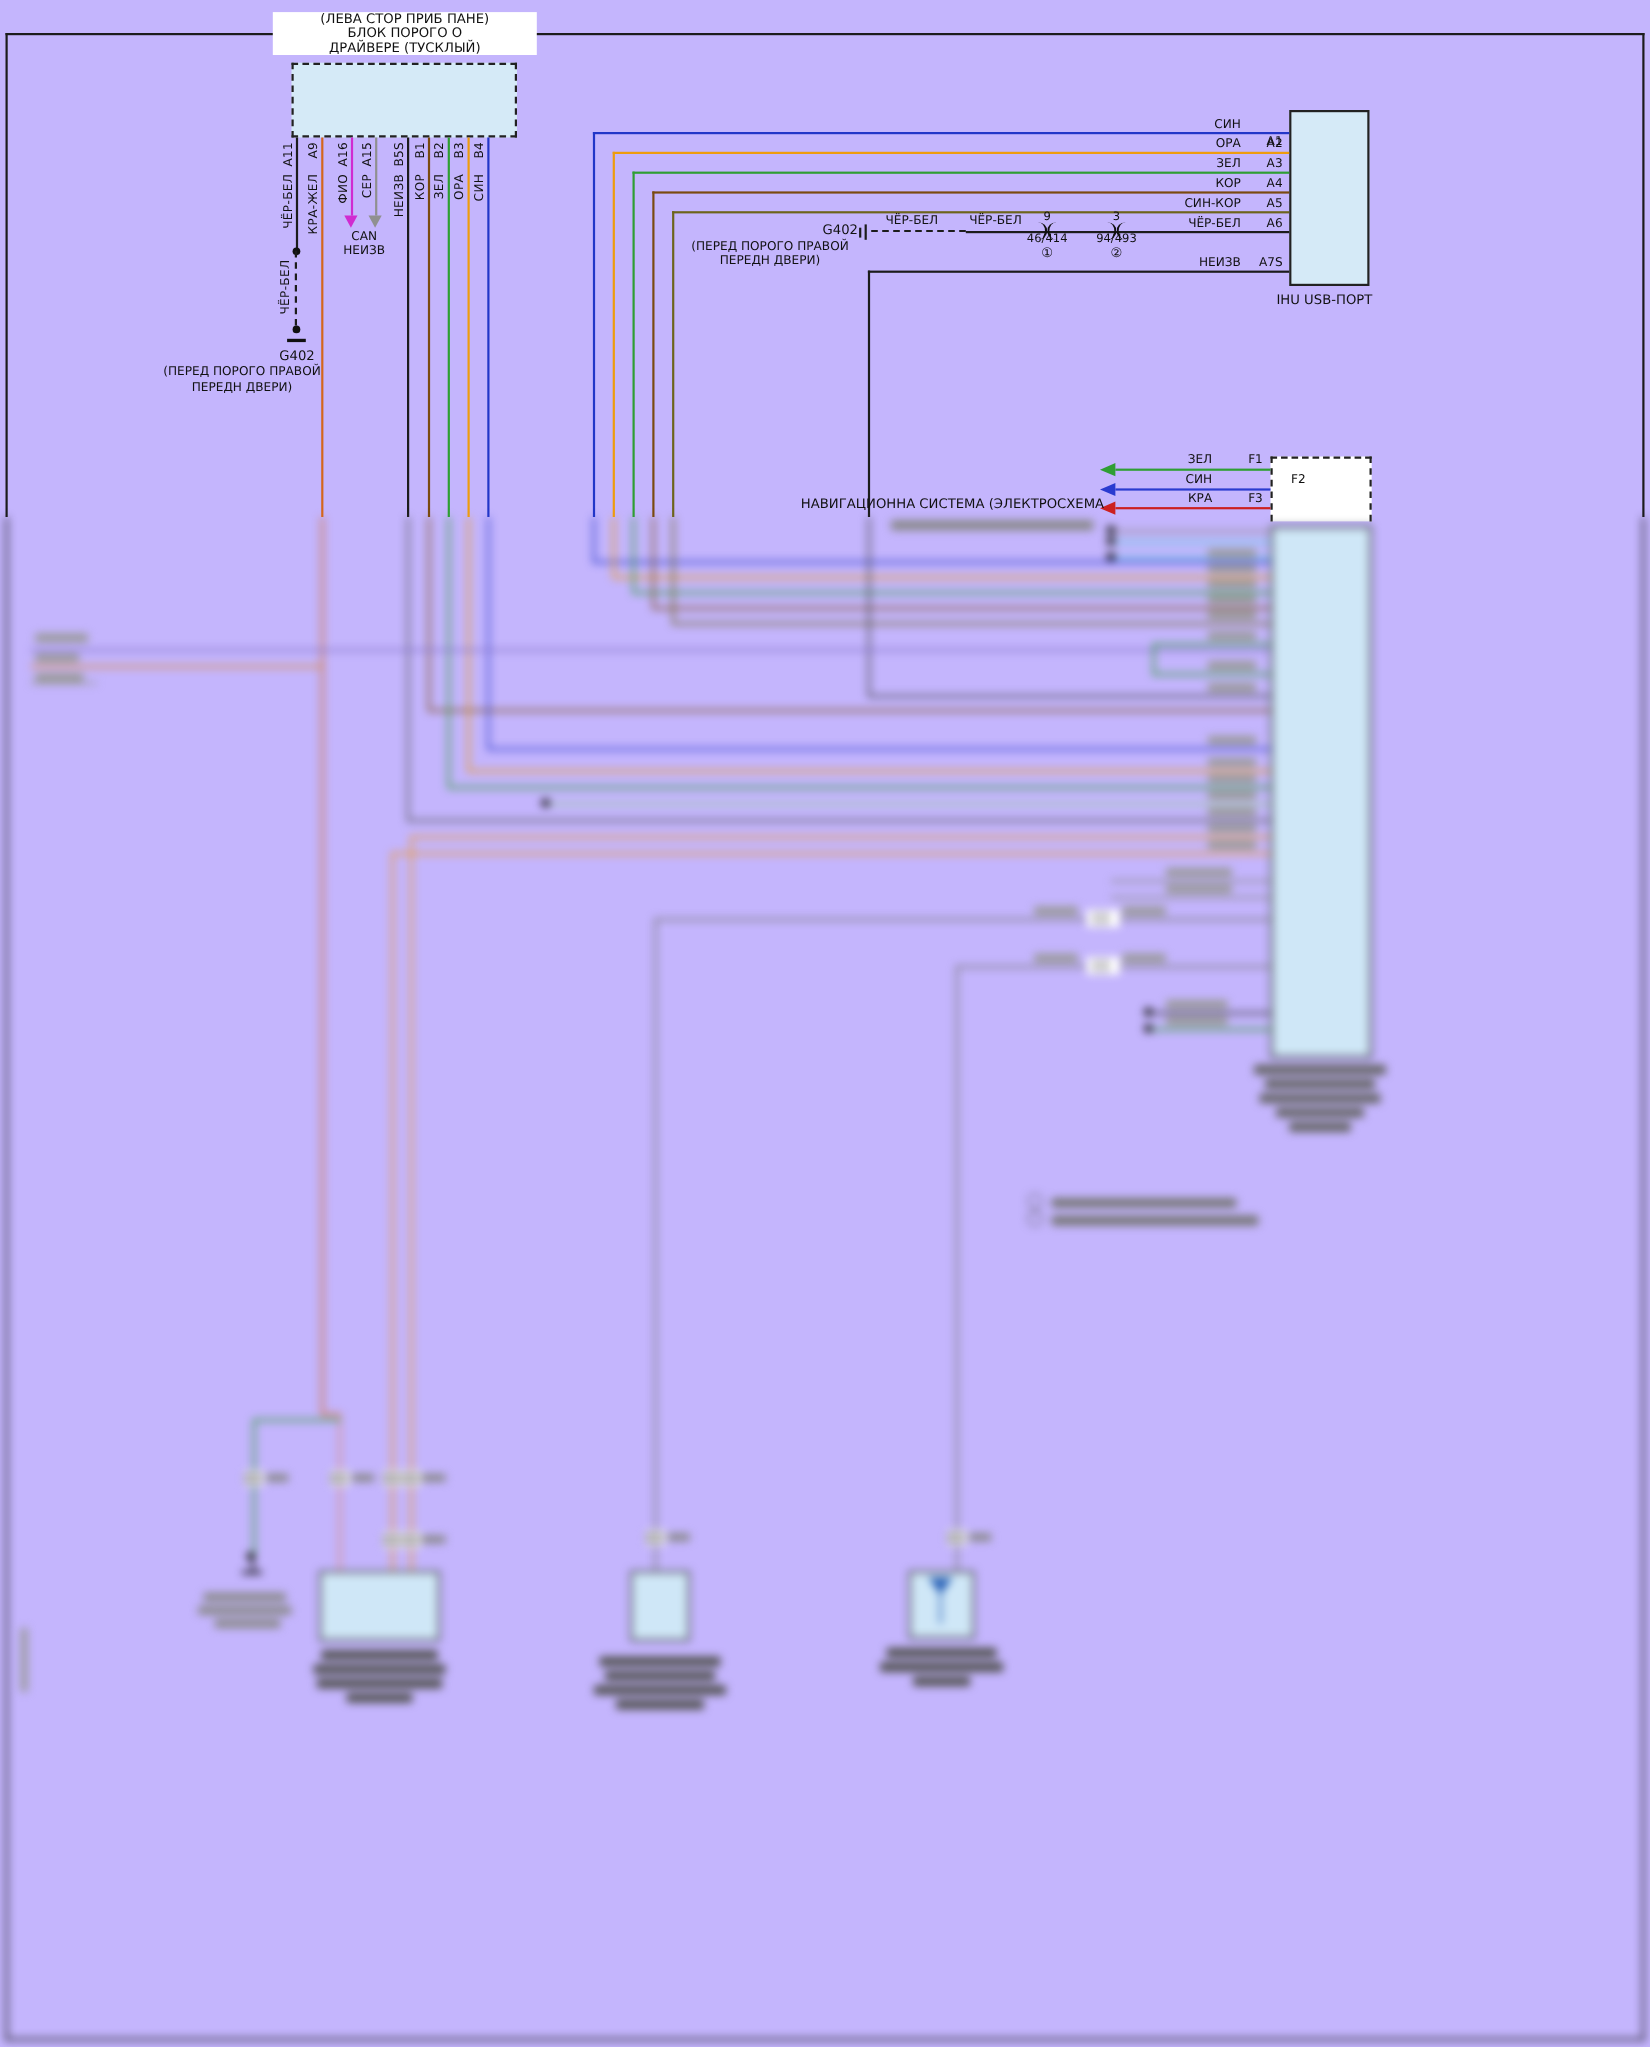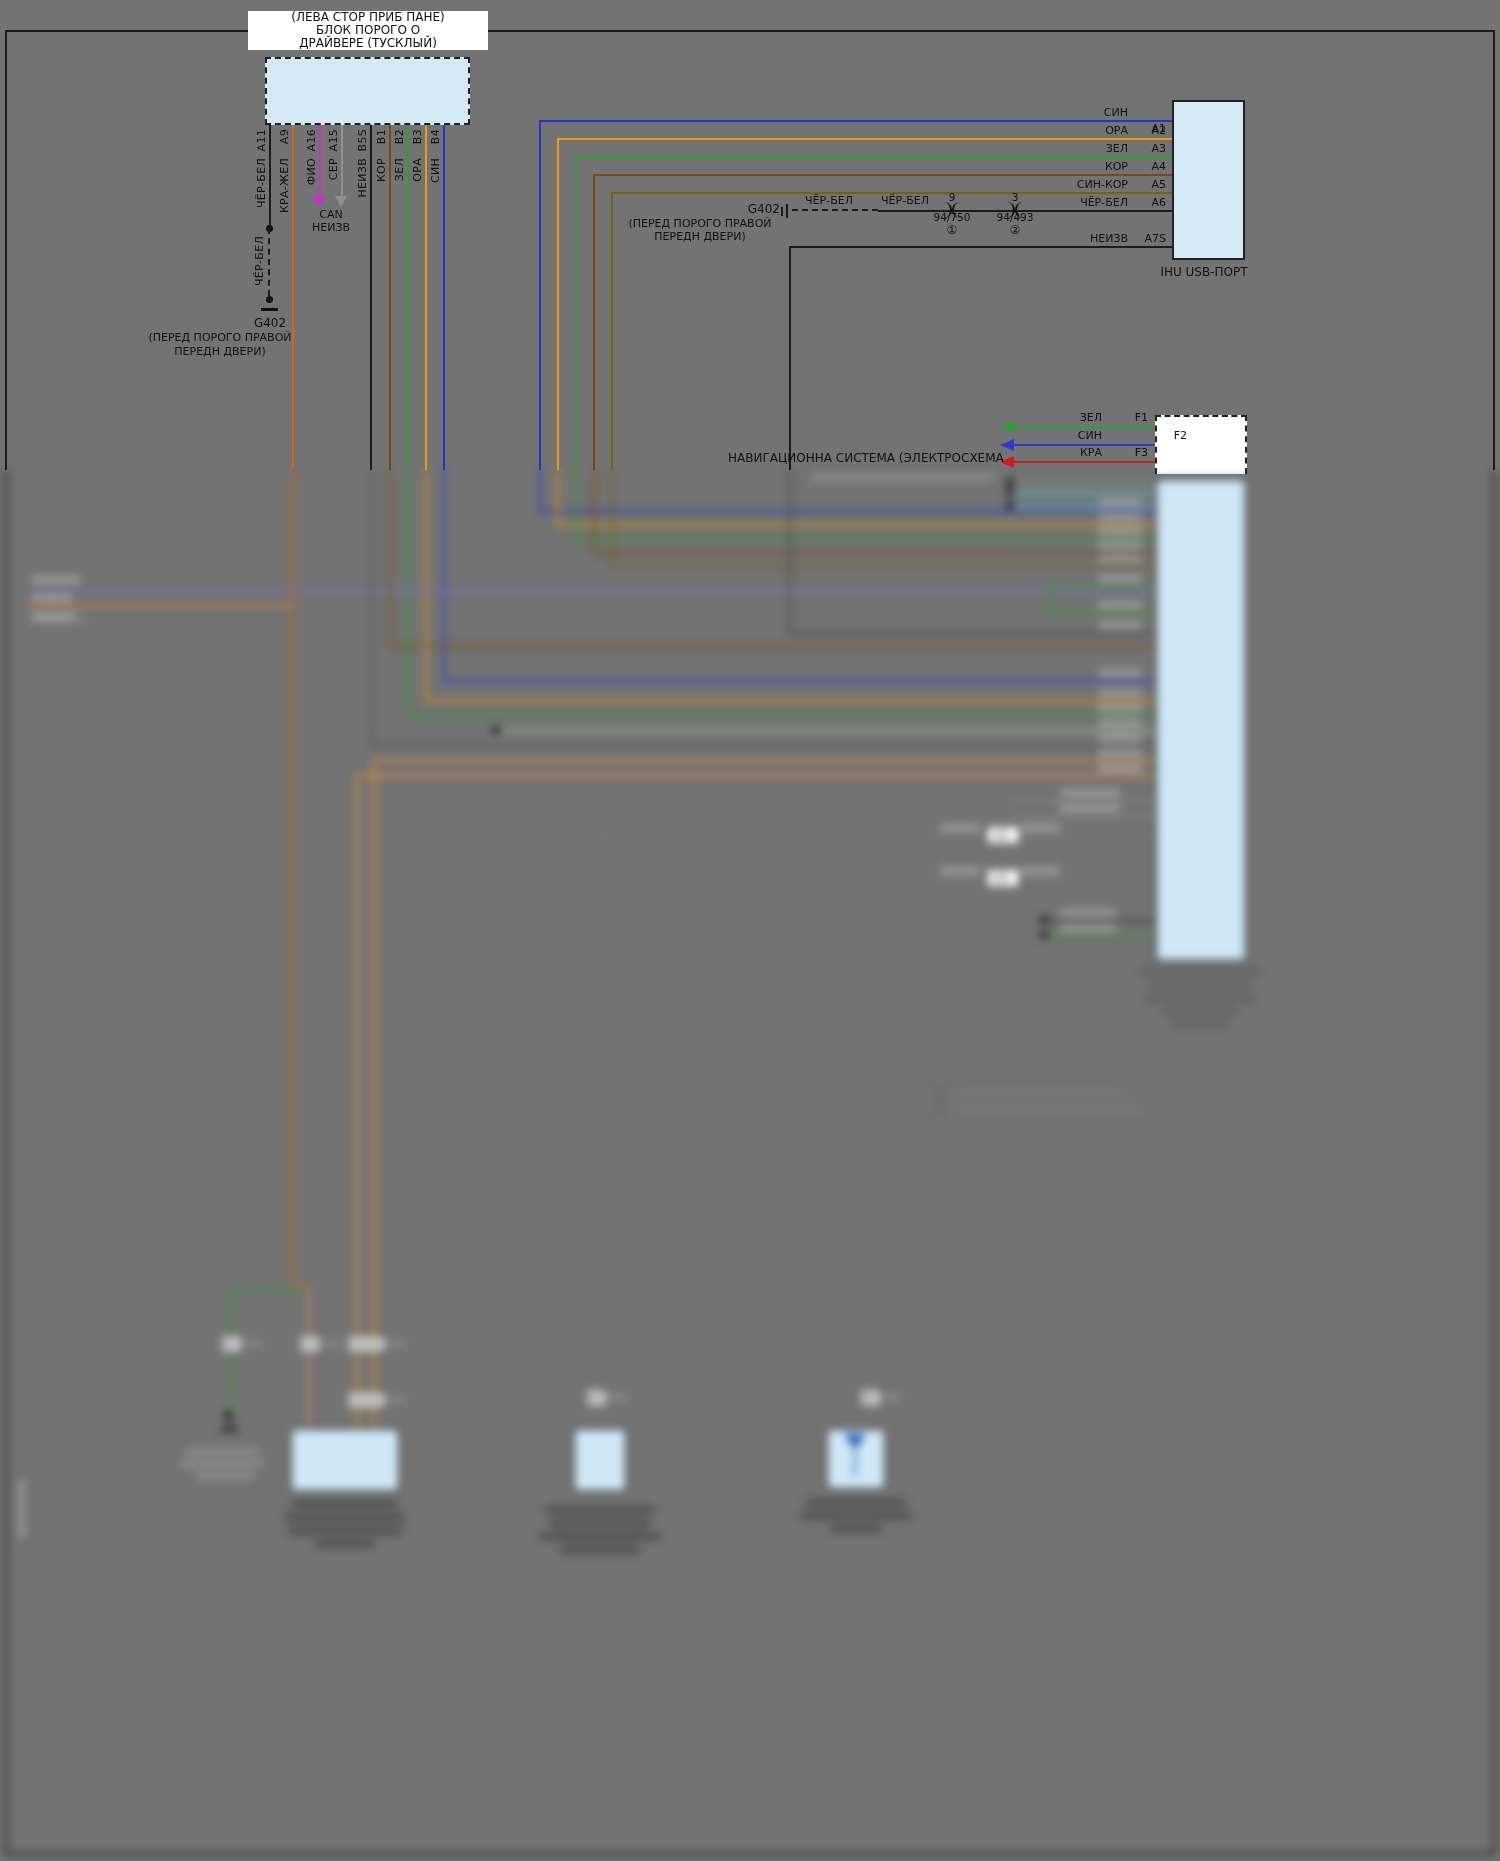--- a/index.html
+++ b/index.html
@@ -1,16 +1,16 @@
 <!DOCTYPE html>
 <html><head>
 <meta charset="utf-8">
 <style>
   html,body{margin:0;padding:0;background:#fff}
-  #canvas{position:relative;width:1500px;height:1861px;background:#737373;
+  #canvas{position:relative;width:1500px;height:1861px;background:#c4b5fd;
     font-family:"DejaVu Sans","Liberation Sans",sans-serif;color:#111;overflow:hidden}
   .t{position:absolute;font-size:12px;line-height:13px;white-space:nowrap}
   .s11{font-size:11px;line-height:12px}
   .s10{font-size:10.5px;line-height:11px}
   .tc{text-align:center}
   .tr{text-align:right}
   .vt{position:absolute;writing-mode:vertical-rl;transform:rotate(180deg);
       font-size:11px;line-height:13px;white-space:nowrap;letter-spacing:.3px}
   .hl{position:absolute;height:2px;background:#1c1c1c}
   .vl{position:absolute;width:2px;background:#1c1c1c}
@@ -122,21 +122,21 @@
   <div class="t tc s11" style="left:795px;top:195px;width:68px">ЧЁР-БЕЛ</div>
   <div class="t tc s11" style="left:871px;top:195px;width:68px">ЧЁР-БЕЛ</div>
   <div class="t tc s11" style="left:618px;top:218px;width:164px">(ПЕРЕД ПОРОГО ПРАВОЙ</div>
   <div class="t tc s11" style="left:618px;top:231px;width:164px">ПЕРЕДН ДВЕРИ)</div>
   <div class="cmr" style="left:943px;top:202px"></div>
   <div class="cml" style="left:952px;top:202px"></div>
   <div class="cmr" style="left:1006px;top:202px"></div>
   <div class="cml" style="left:1015px;top:202px"></div>
   <div class="t tc s10" style="left:940px;top:192px;width:24px">9</div>
   <div class="t tc s10" style="left:1003px;top:192px;width:24px">3</div>
-  <div class="t tc s10" style="left:921px;top:212px;width:62px">94/750</div>
+  <div class="t tc s10" style="left:921px;top:212px;width:62px">46/414</div>
   <div class="t tc s10" style="left:984px;top:212px;width:62px">94/493</div>
   <div class="t tc" style="left:941px;top:224px;width:22px">①</div>
   <div class="t tc" style="left:1004px;top:224px;width:22px">②</div>
 
   <div style="position:absolute;left:1155px;top:415px;width:88px;height:57px;background:#fff;border:2px dashed #222;border-bottom:none"></div>
   <div class="hl" style="left:1014px;top:426px;width:141px;background:#2f9e33"></div>
   <div class="arrL" style="left:1000px;top:421px;border-right-color:#2f9e33"></div>
   <div class="hl" style="left:1014px;top:444px;width:141px;background:#2a3bd0"></div>
   <div class="arrL" style="left:1000px;top:439px;border-right-color:#2a3bd0"></div>
   <div class="hl" style="left:1014px;top:461px;width:141px;background:#cc2020"></div>

